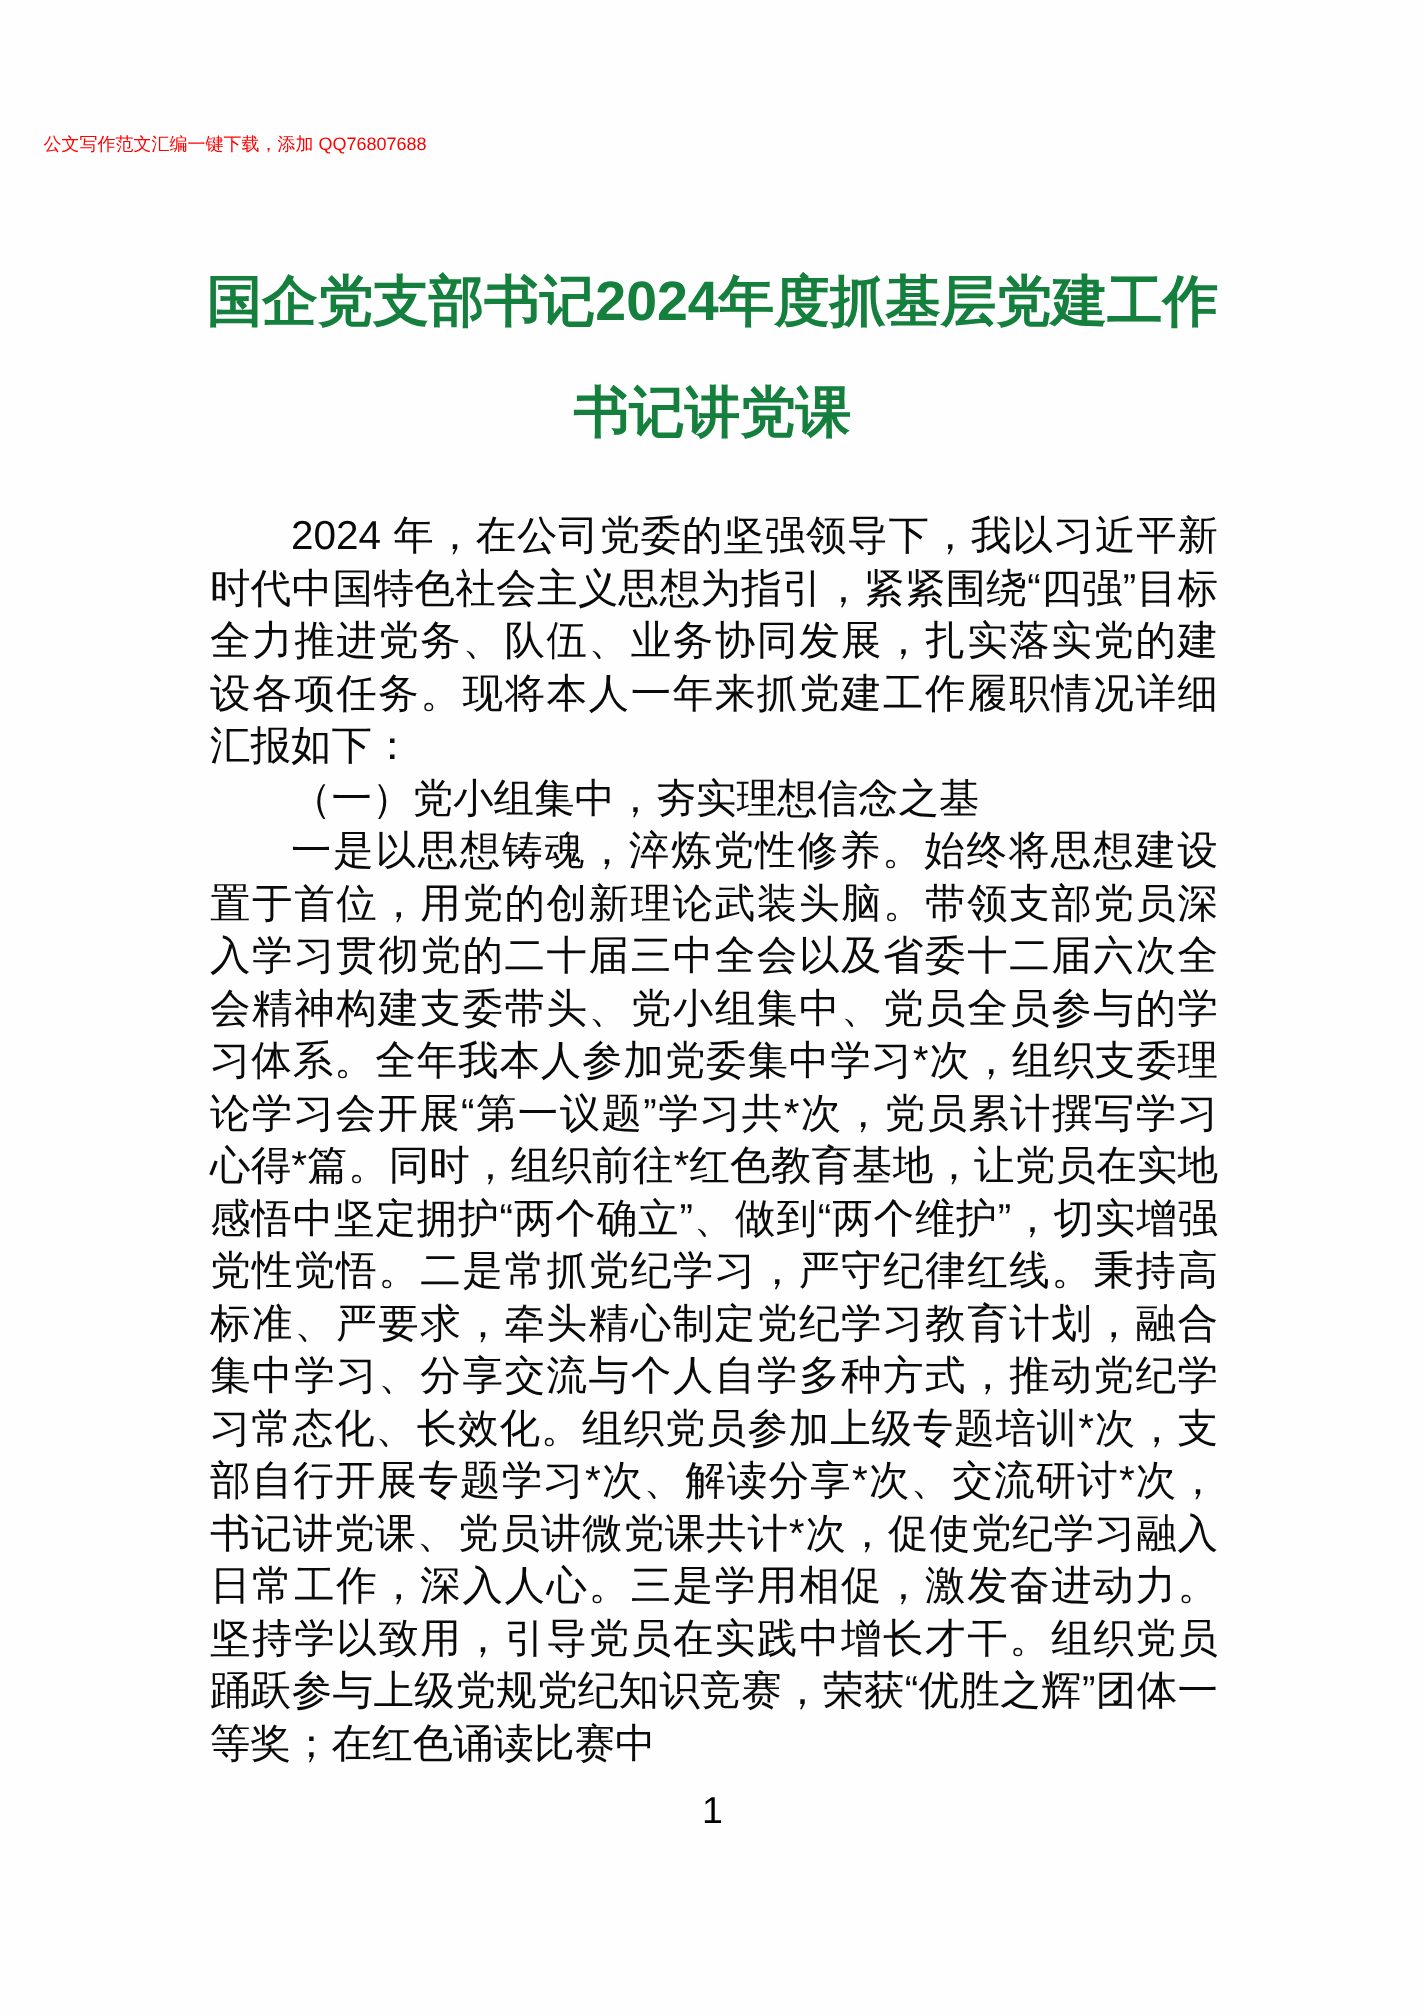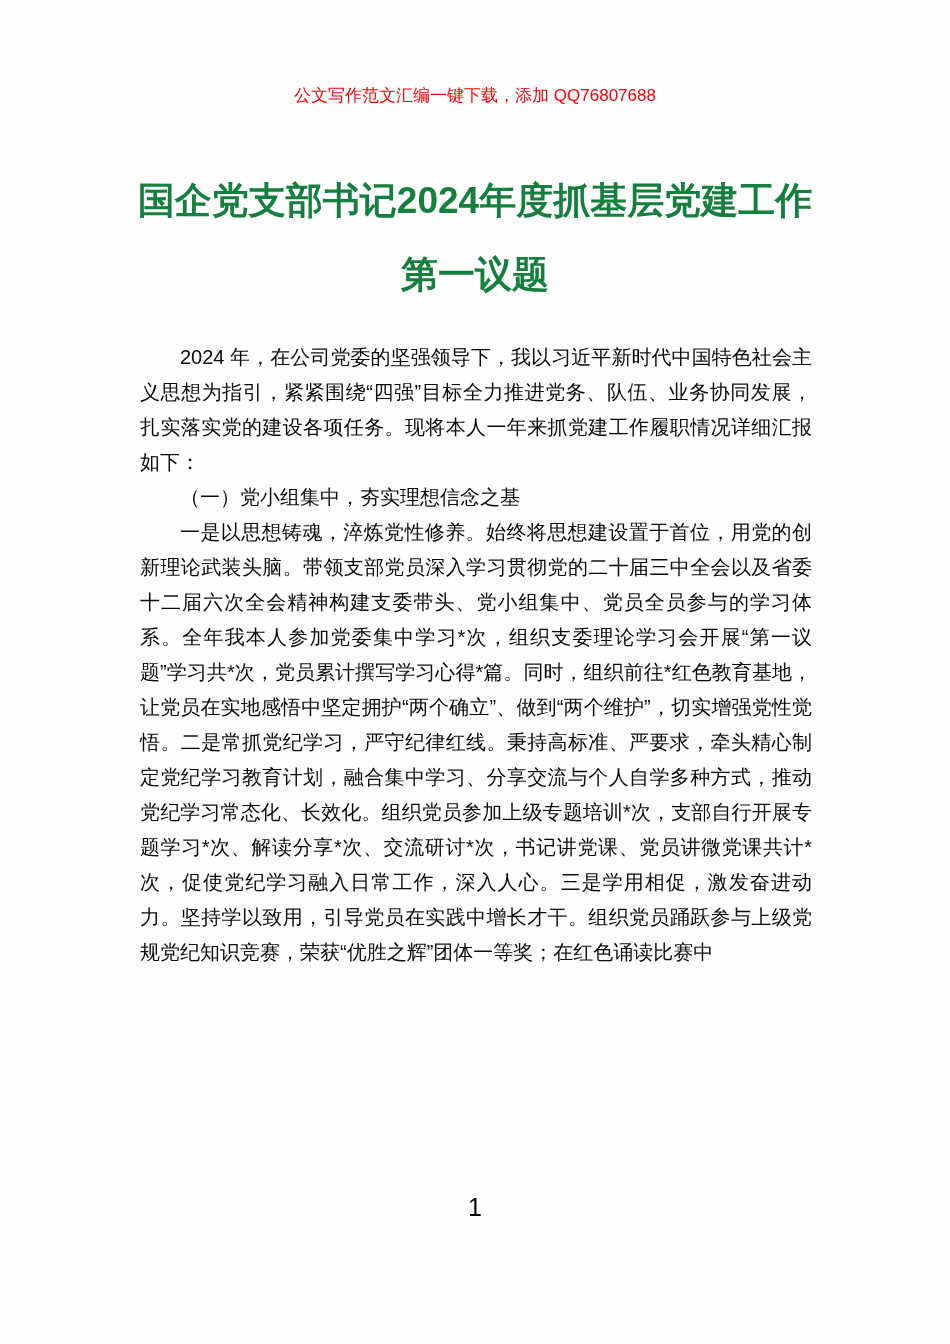--- a/index.html
+++ b/index.html
@@ -15,40 +15,40 @@
       position: relative;
       width: 950px;
       height: 1344px;
       margin: 0 auto;
       background: #fefefe;
       overflow: hidden;
       box-sizing: border-box;
     }
     .promo {
       margin-top: 84px;
-      text-align: center;
       color: #fe0000;
-      font-size: 17px;
+      font-size: 12px;
       line-height: 24px;
       font-weight: 400;
+      margin-left: 29px;
     }
     .title {
       margin: 56px 90px 0 90px;
       text-align: center;
       font-size: 37px;
       line-height: 74px;
       font-weight: 700;
       color: #15803d;
     }
     .title-line {
       display: block;
     }
     .body-text {
       margin: 28px 138px 0 140px;
-      font-size: 20px;
+      font-size: 27px;
       line-height: 35px;
       text-align: justify;
       color: #0a0a0a;
     }
     .body-text p {
       margin: 0;
       padding: 0;
       text-indent: 2em;
       word-break: break-all;
     }
@@ -64,21 +64,21 @@
   </style>
 </head>
 <body>
 
 <div class="page">
 
   <div class="promo">公文写作范文汇编一键下载，添加 QQ76807688</div>
 
   <h1 class="title">
     <span class="title-line">国企党支部书记2024年度抓基层党建工作</span>
-    <span class="title-line">第一议题</span>
+    <span class="title-line">书记讲党课</span>
   </h1>
 
   <div class="body-text">
     <p>2024 年，在公司党委的坚强领导下，我以习近平新时代中国特色社会主义思想为指引，紧紧围绕“四强”目标全力推进党务、队伍、业务协同发展，扎实落实党的建设各项任务。现将本人一年来抓党建工作履职情况详细汇报如下：</p>
     <p>（一）党小组集中，夯实理想信念之基</p>
     <p>一是以思想铸魂，淬炼党性修养。始终将思想建设置于首位，用党的创新理论武装头脑。带领支部党员深入学习贯彻党的二十届三中全会以及省委十二届六次全会精神构建支委带头、党小组集中、党员全员参与的学习体系。全年我本人参加党委集中学习*次，组织支委理论学习会开展“第一议题”学习共*次，党员累计撰写学习心得*篇。同时，组织前往*红色教育基地，让党员在实地感悟中坚定拥护“两个确立”、做到“两个维护”，切实增强党性觉悟。二是常抓党纪学习，严守纪律红线。秉持高标准、严要求，牵头精心制定党纪学习教育计划，融合集中学习、分享交流与个人自学多种方式，推动党纪学习常态化、长效化。组织党员参加上级专题培训*次，支部自行开展专题学习*次、解读分享*次、交流研讨*次，书记讲党课、党员讲微党课共计*次，促使党纪学习融入日常工作，深入人心。三是学用相促，激发奋进动力。坚持学以致用，引导党员在实践中增长才干。组织党员踊跃参与上级党规党纪知识竞赛，荣获“优胜之辉”团体一等奖；在红色诵读比赛中</p>
   </div>
 
   <div class="page-number">1</div>
 

